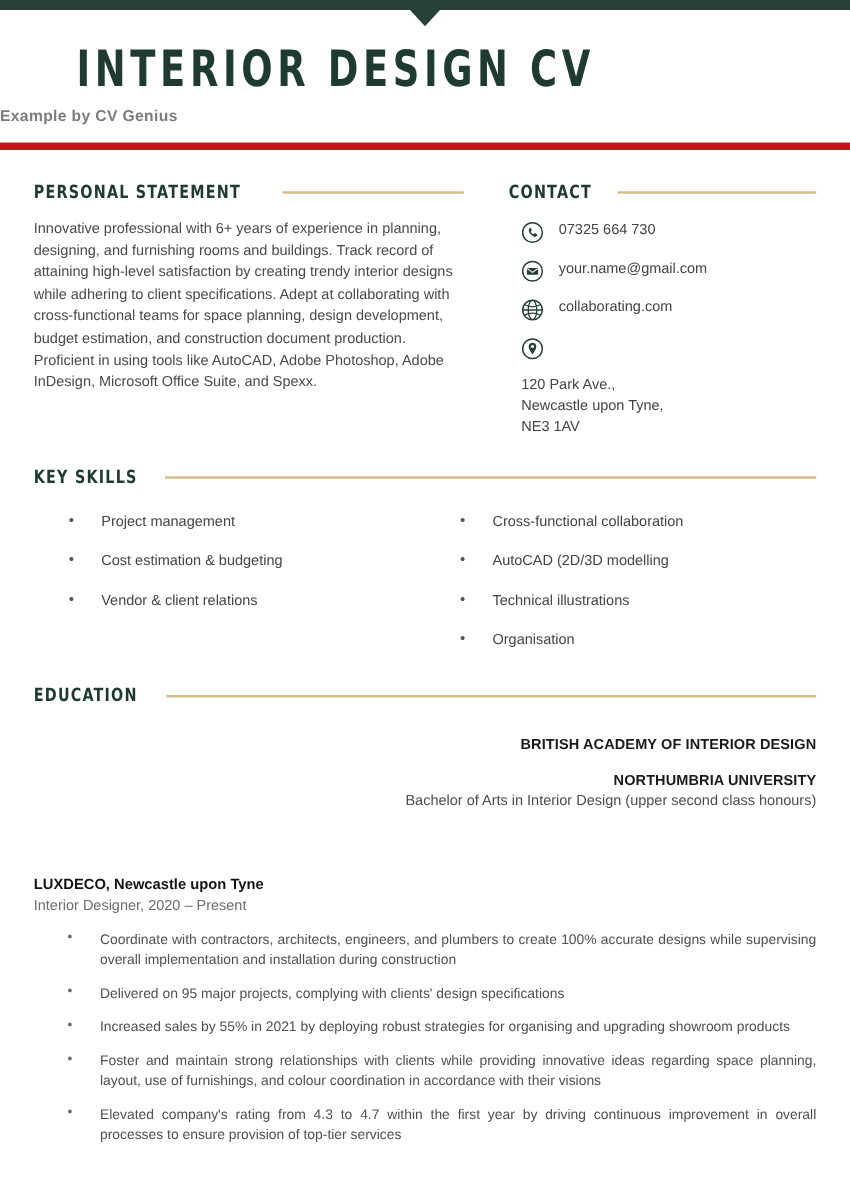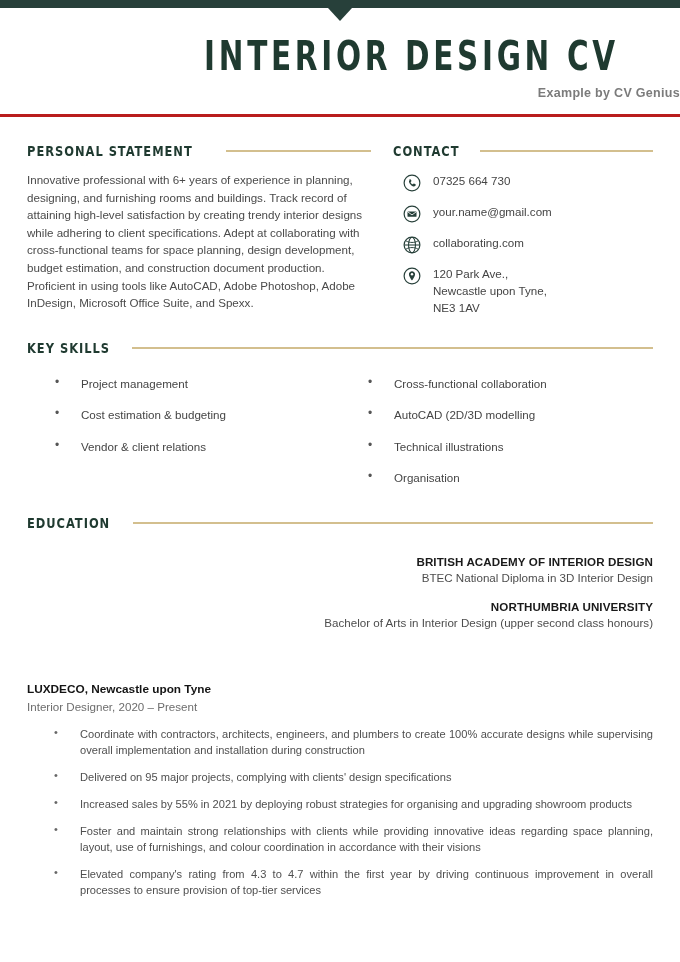--- a/index.html
+++ b/index.html
@@ -34,22 +34,22 @@
     width: 0; height: 0;
     border-left: 12px solid transparent;
     border-right: 12px solid transparent;
     border-top: 13px solid #27403a;
   }
 
   
   .titleblock {
     padding-top: 27px;
     padding-bottom: 14px;
-    text-align: right;
-    border-bottom: 3px solid #b91c1c;
+    text-align: left;
+    border-bottom: 6px solid #b91c1c;
   }
   .cv-title {
     font-family: "Liberation Sans Narrow", "DejaVu Sans Condensed", "Liberation Sans", sans-serif;
     font-size: 40px;
     font-weight: bold;
     letter-spacing: 4.5px;
     color: #1f3a30;
     line-height: 1.05;
     transform: scaleX(0.82);
   }
@@ -61,21 +61,21 @@
     letter-spacing: 0.3px;
   }
 
   
   .body {
     padding: 0 27px;
   }
 
   .two-col {
     display: flex;
-    gap: 22px;
+    gap: 36px;
     padding-top: 26px;
   }
   .col-left  { width: 344px; flex: 0 0 344px; }
   .col-right { flex: 1; }
 
   
   .sec-head {
     display: flex;
     align-items: center;
     gap: 11px;
@@ -108,21 +108,21 @@
   .contact-list {
     margin-top: 14px;
     padding-left: 10px;
   }
   .contact-row {
     display: flex;
     align-items: flex-start;
     gap: 12px;
     margin-bottom: 12px;
   }
-  .contact-row:last-child { margin-bottom: 0; }
+  .contact-row:last-child { margin-bottom: 0; flex-direction: column; }
   .c-icon {
     flex: 0 0 18px;
     width: 18px; height: 18px;
     margin-top: 1px;
   }
   .c-icon svg { display:block; width:18px; height:18px; }
   .c-text {
     font-size: 11.6px;
     line-height: 1.45;
     color: #444444;
@@ -310,21 +310,20 @@
     </div>
 
     <div class="edu-wrap">
       <div class="sec-head">
         <div class="sec-head-title">EDUCATION</div>
         <div class="sec-rule"></div>
       </div>
       <div class="edu-list">
         <div class="edu-entry">
           <div class="edu-school">BRITISH ACADEMY OF INTERIOR DESIGN</div>
-          <div class="edu-degree">BTEC National Diploma in 3D Interior Design</div>
         </div>
         <div class="edu-entry">
           <div class="edu-school">NORTHUMBRIA UNIVERSITY</div>
           <div class="edu-degree">Bachelor of Arts in Interior Design (upper second class honours)</div>
         </div>
       </div>
     </div>
 
     <div class="work-wrap">
       <div class="job">

